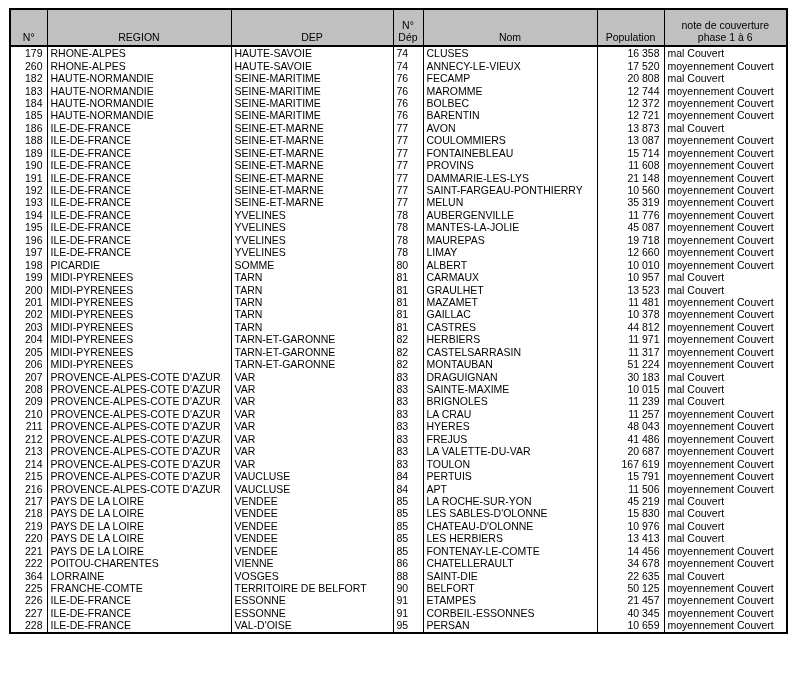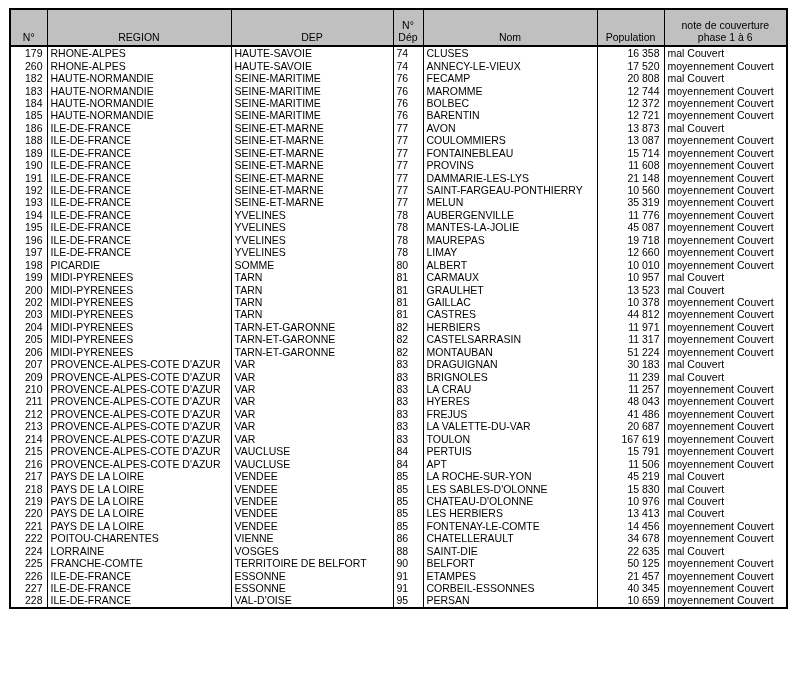--- a/index.html
+++ b/index.html
@@ -274,20 +274,29 @@
         <tr>
           <td class="align-right">200</td>
           <td class="align-left">MIDI-PYRENEES</td>
           <td class="align-left">TARN</td>
           <td class="align-left">81</td>
           <td class="align-left">GRAULHET</td>
           <td class="align-right">13 523</td>
           <td class="align-left">mal Couvert</td>
         </tr>
         <tr>
+          <td class="align-right">201</td>
+          <td class="align-left">MIDI-PYRENEES</td>
+          <td class="align-left">TARN</td>
+          <td class="align-left">81</td>
+          <td class="align-left">MAZAMET</td>
+          <td class="align-right">11 481</td>
+          <td class="align-left">moyennement Couvert</td>
+        </tr>
+        <tr>
           <td class="align-right">202</td>
           <td class="align-left">MIDI-PYRENEES</td>
           <td class="align-left">TARN</td>
           <td class="align-left">81</td>
           <td class="align-left">GAILLAC</td>
           <td class="align-right">10 378</td>
           <td class="align-left">moyennement Couvert</td>
         </tr>
         <tr>
           <td class="align-right">203</td>
@@ -325,20 +334,29 @@
           <td class="align-right">51 224</td>
           <td class="align-left">moyennement Couvert</td>
         </tr>
         <tr>
           <td class="align-right">207</td>
           <td class="align-left">PROVENCE-ALPES-COTE D'AZUR</td>
           <td class="align-left">VAR</td>
           <td class="align-left">83</td>
           <td class="align-left">DRAGUIGNAN</td>
           <td class="align-right">30 183</td>
+          <td class="align-left">mal Couvert</td>
+        </tr>
+        <tr>
+          <td class="align-right">208</td>
+          <td class="align-left">PROVENCE-ALPES-COTE D'AZUR</td>
+          <td class="align-left">VAR</td>
+          <td class="align-left">83</td>
+          <td class="align-left">SAINTE-MAXIME</td>
+          <td class="align-right">10 015</td>
           <td class="align-left">mal Couvert</td>
         </tr>
         <tr>
           <td class="align-right">209</td>
           <td class="align-left">PROVENCE-ALPES-COTE D'AZUR</td>
           <td class="align-left">VAR</td>
           <td class="align-left">83</td>
           <td class="align-left">BRIGNOLES</td>
           <td class="align-right">11 239</td>
           <td class="align-left">mal Couvert</td>
@@ -454,21 +472,21 @@
         <tr>
           <td class="align-right">222</td>
           <td class="align-left">POITOU-CHARENTES</td>
           <td class="align-left">VIENNE</td>
           <td class="align-left">86</td>
           <td class="align-left">CHATELLERAULT</td>
           <td class="align-right">34 678</td>
           <td class="align-left">moyennement Couvert</td>
         </tr>
         <tr>
-          <td class="align-right">224</td>
+          <td class="align-right">364</td>
           <td class="align-left">LORRAINE</td>
           <td class="align-left">VOSGES</td>
           <td class="align-left">88</td>
           <td class="align-left">SAINT-DIE</td>
           <td class="align-right">22 635</td>
           <td class="align-left">mal Couvert</td>
         </tr>
         <tr>
           <td class="align-right">225</td>
           <td class="align-left">FRANCHE-COMTE</td>

